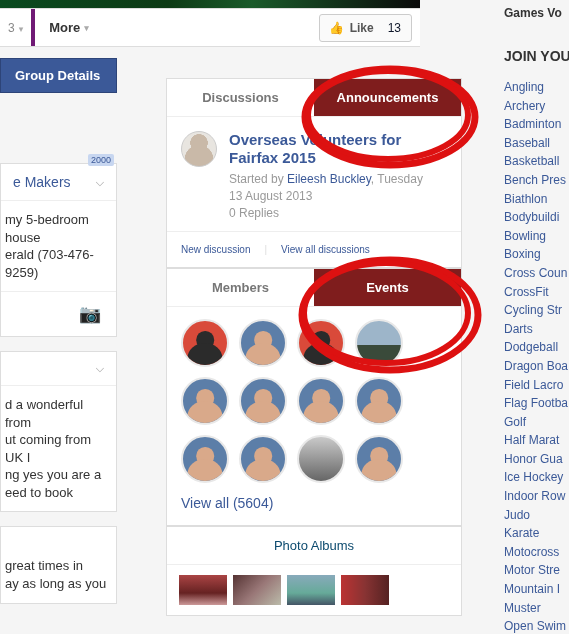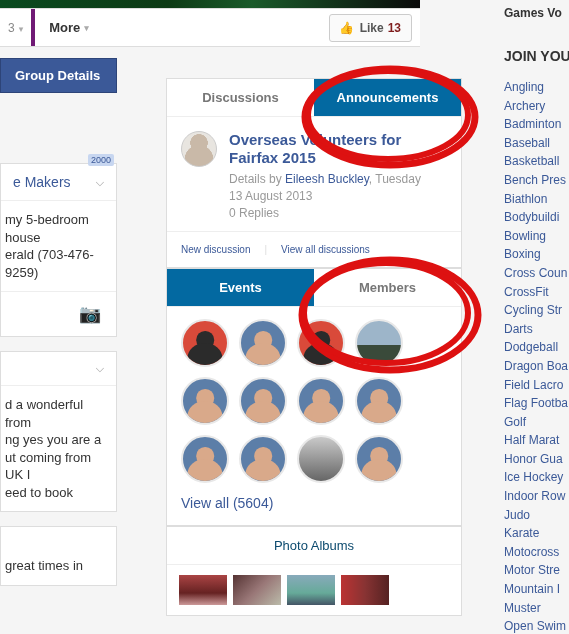--- a/index.html
+++ b/index.html
@@ -30,21 +30,21 @@
   .more-btn {
     border-left:4px solid #701a75; height:100%; display:flex; align-items:center;
     padding:0 14px; color:#333; font-weight:bold; font-size:13px; cursor:pointer;
   }
   .like-btn {
     margin-left:auto; border:1px solid #ccc; border-radius:3px;
     height:28px; display:flex; align-items:center; padding:0 10px; margin-right:8px;
     color:#555; font-weight:bold; font-size:12px; background:#fafafa; cursor:pointer;
   }
   .like-btn .thumb { margin-right:5px; color:#3b5998; }
-  .like-btn .n { color:#7f1d1d; font-weight:bold; margin-left:4px; }
+  .like-btn .n { color:#0f172a; font-weight:normal; margin-left:14px; }
 
   
   .left-col { position:absolute; left:0; top:58px; width:117px; }
   .blue-btn {
     background:#3b5998; color:#fff; font-size:13px; font-weight:bold;
     padding:9px 14px; border:1px solid #2d4478; cursor:pointer;
   }
   .sidebox {
     background:#fff; border:1px solid #ddd; margin-top:14px;
     position:relative;
@@ -67,21 +67,21 @@
   
   .main-col {
     position:absolute; left:166px; top:78px; width:296px;
   }
   .card { background:#fff; border:1px solid #ddd; }
   .tab-row { display:flex; border-bottom:1px solid #eee; }
   .tab {
     flex:1; text-align:center; padding:11px 0; font-size:13px; color:#777; font-weight:bold;
     cursor:pointer;
   }
-  .tab.active { background:#0369a1; color:#fff; }
+  .tab.active { background:#7f1d1d; color:#fff; }
   .disc-body { padding:14px 14px 10px 14px; display:flex; gap:12px; border-bottom:1px solid #eee;}
   .avatar-sm {
     width:36px; height:36px; border-radius:50%; background:#ddd; border:1px solid #ccc;
     background-image: radial-gradient(circle at 50% 32%, #c9b9a8 30%, transparent 31%),
                       radial-gradient(circle at 50% 80%, #c9b9a8 44%, transparent 45%);
     background-color:#e8e5e0;
   }
   .disc-title { color:#3b5998; font-size:15px; font-weight:bold; line-height:1.2; }
   .disc-meta { color:#999; font-size:12px; margin-top:4px; line-height:1.4;}
   .disc-meta a { color:#3b5998; text-decoration:none; }
@@ -166,62 +166,63 @@
     <div class="camera-box">📷</div>
   </div>
 
   <div class="sidebox">
     <div class="hdr">
       <span></span>
         <span class="chev">⌵</span>
     </div>
     <div class="body">
       <div>d a wonderful from</div>
+      <div>ut coming from UK I</div>
       <div>ng yes you are a</div>
-      <div>ut coming from UK I</div>
       <div>eed to book</div>
     </div>
   </div>
 
   <div class="sidebox">
     <div class="body" style="padding-top:30px;">
       <div>great times in</div>
+      <div>ay as long as you</div>
     </div>
   </div>
 </div>
 
 <div class="main-col">
 
   <div class="card">
     <div class="tab-row">
       <div class="tab">Discussions</div>
       <div class="tab active">Announcements</div>
     </div>
     <div class="disc-body">
       <div class="avatar-sm"></div>
       <div style="flex:1">
         <div class="disc-title">Overseas Volunteers for Fairfax 2015</div>
         <div class="disc-meta">
-          <span>Details by </span><a>Eileesh Buckley</a><span>, </span><span>Tuesday</span><br>
+          <span>Started by </span><a>Eileesh Buckley</a><span>, </span><span>Tuesday</span><br>
           <span>13 August 2013</span><br>
           <span>0 Replies</span>
         </div>
       </div>
     </div>
     <div class="disc-actions">
       <span class="lnk">New discussion</span>
       <span class="sep">|</span>
       <span class="lnk">View all discussions</span>
     </div>
   </div>
 
   <div class="card">
     <div class="tab-row">
+      <div class="tab">Members</div>
       <div class="tab active">Events</div>
-      <div class="tab">Members</div>
     </div>
     <div class="member-grid">
       <div class="member m-red">
           <div class="head"></div>
           <div class="shoulders"></div>
         </div>
       <div class="member m-blue">
           <div class="head"></div>
           <div class="shoulders"></div>
         </div>

